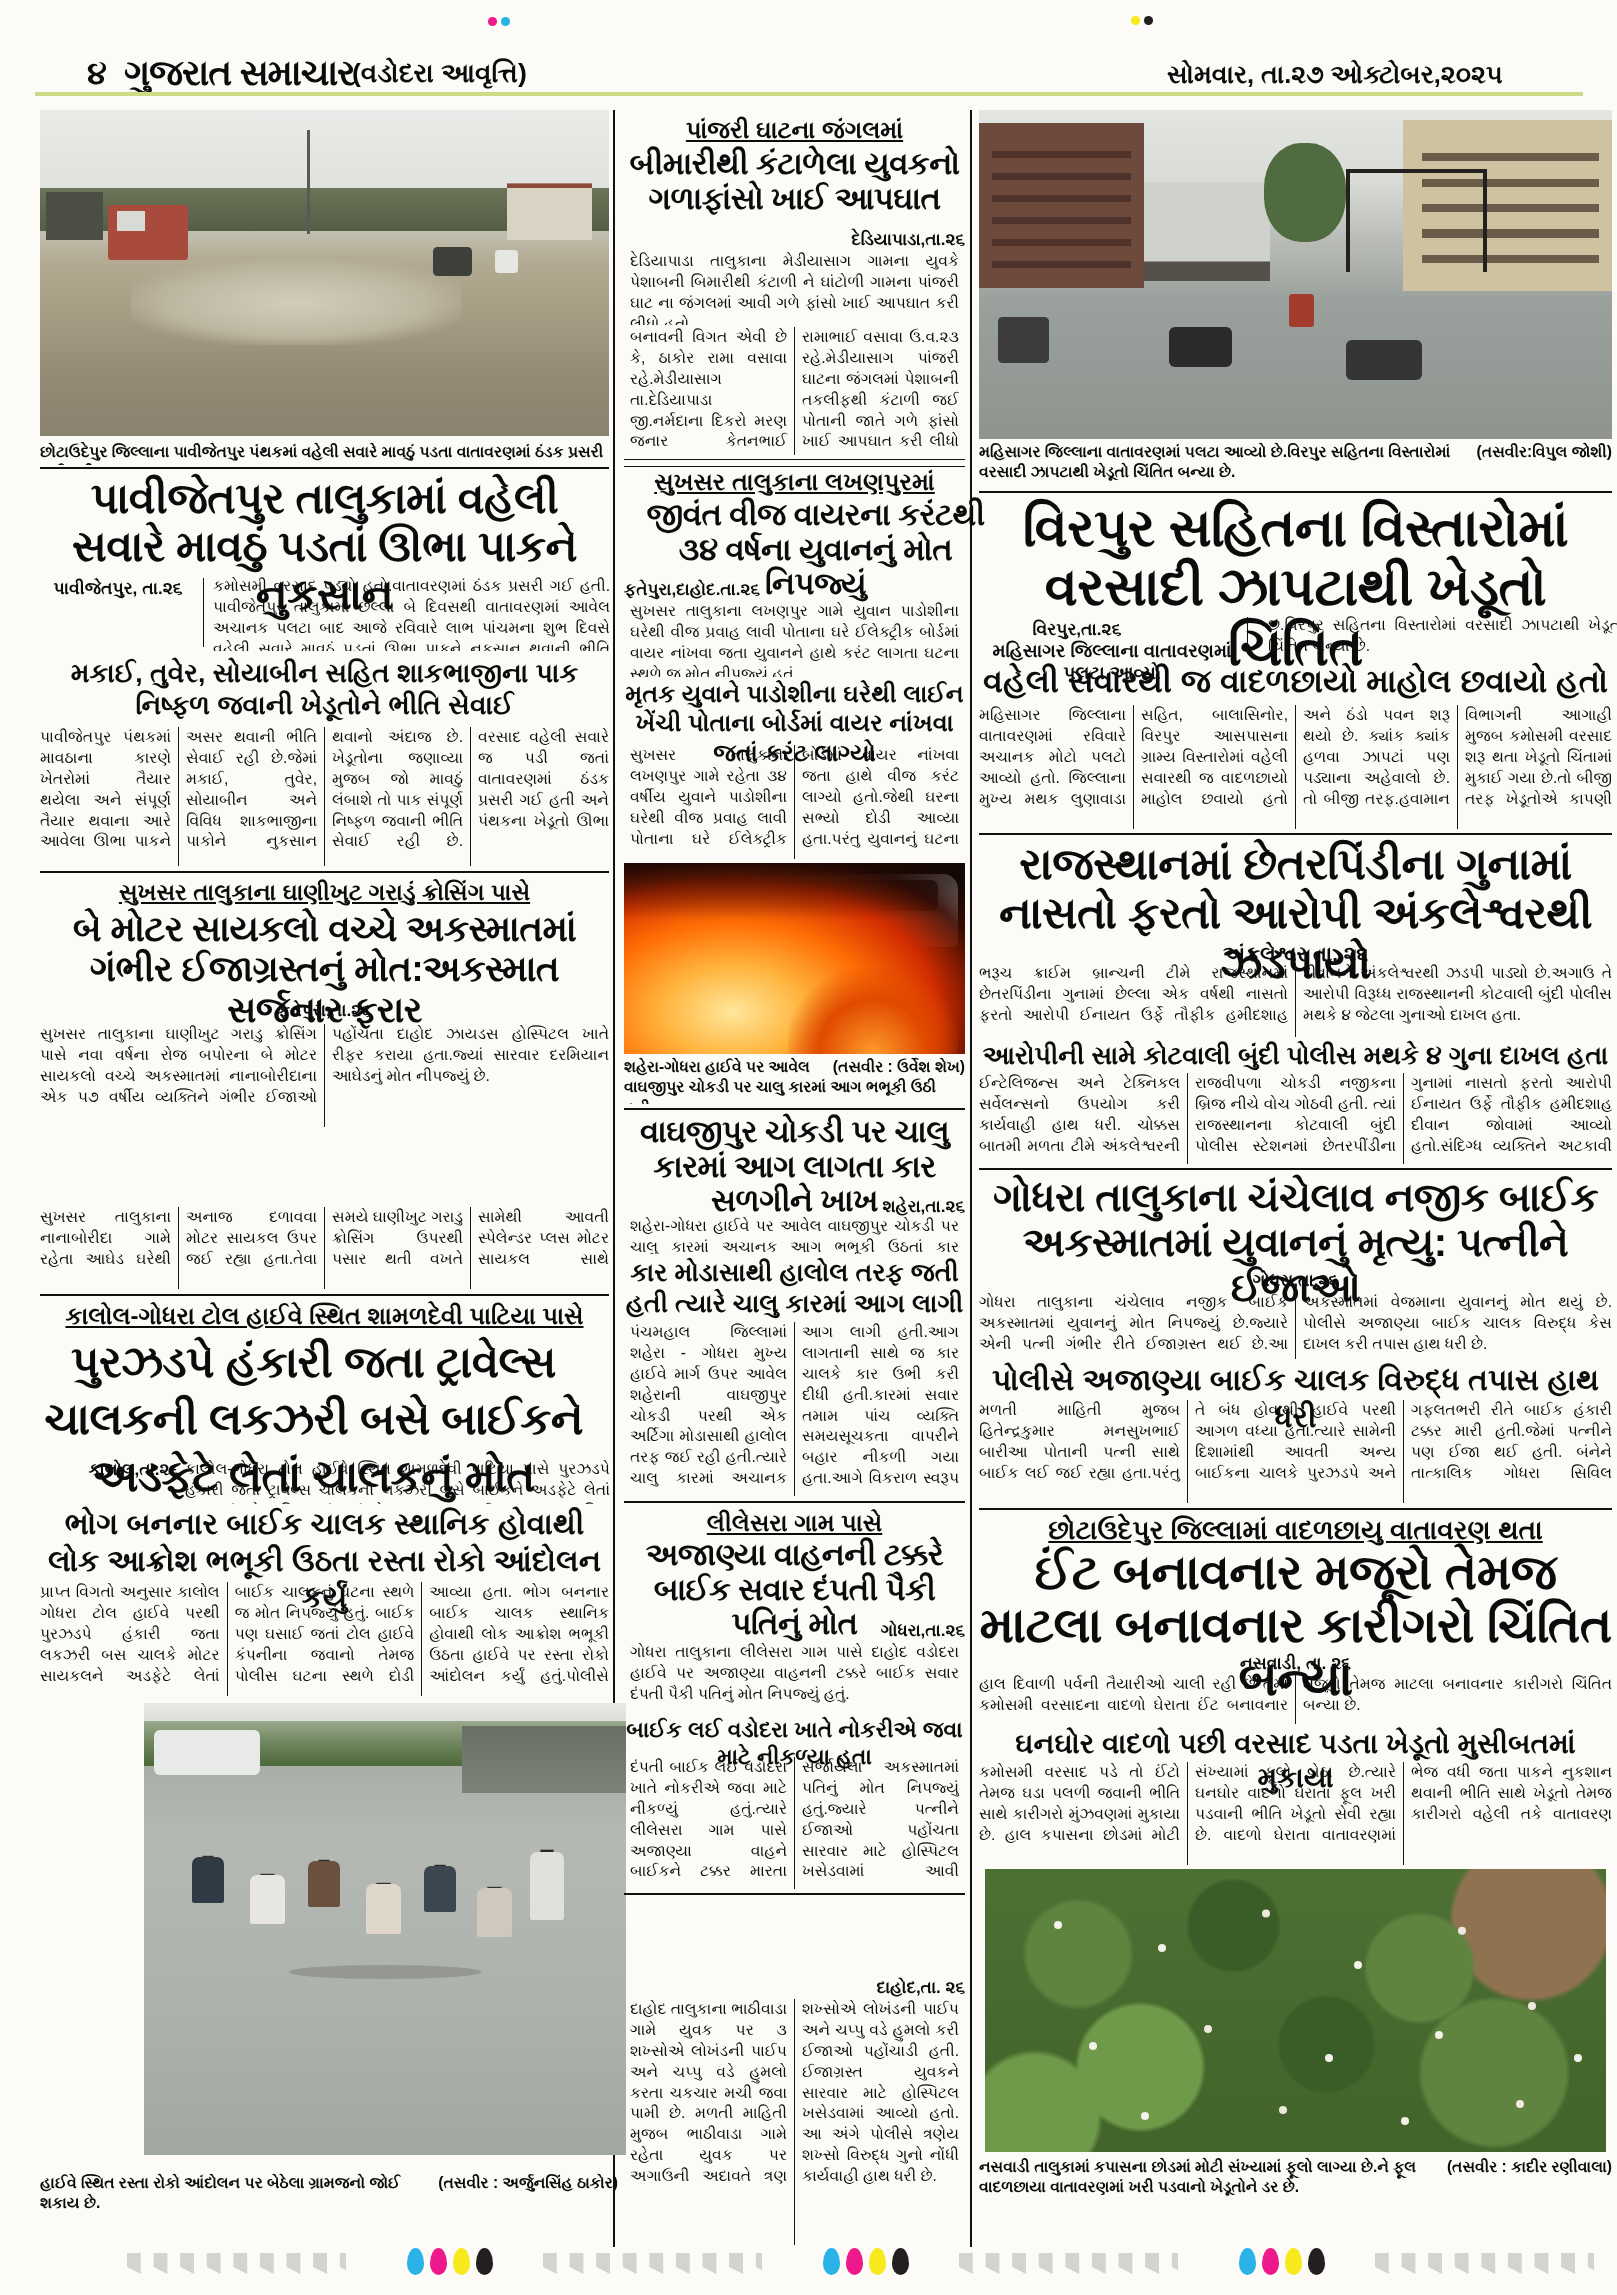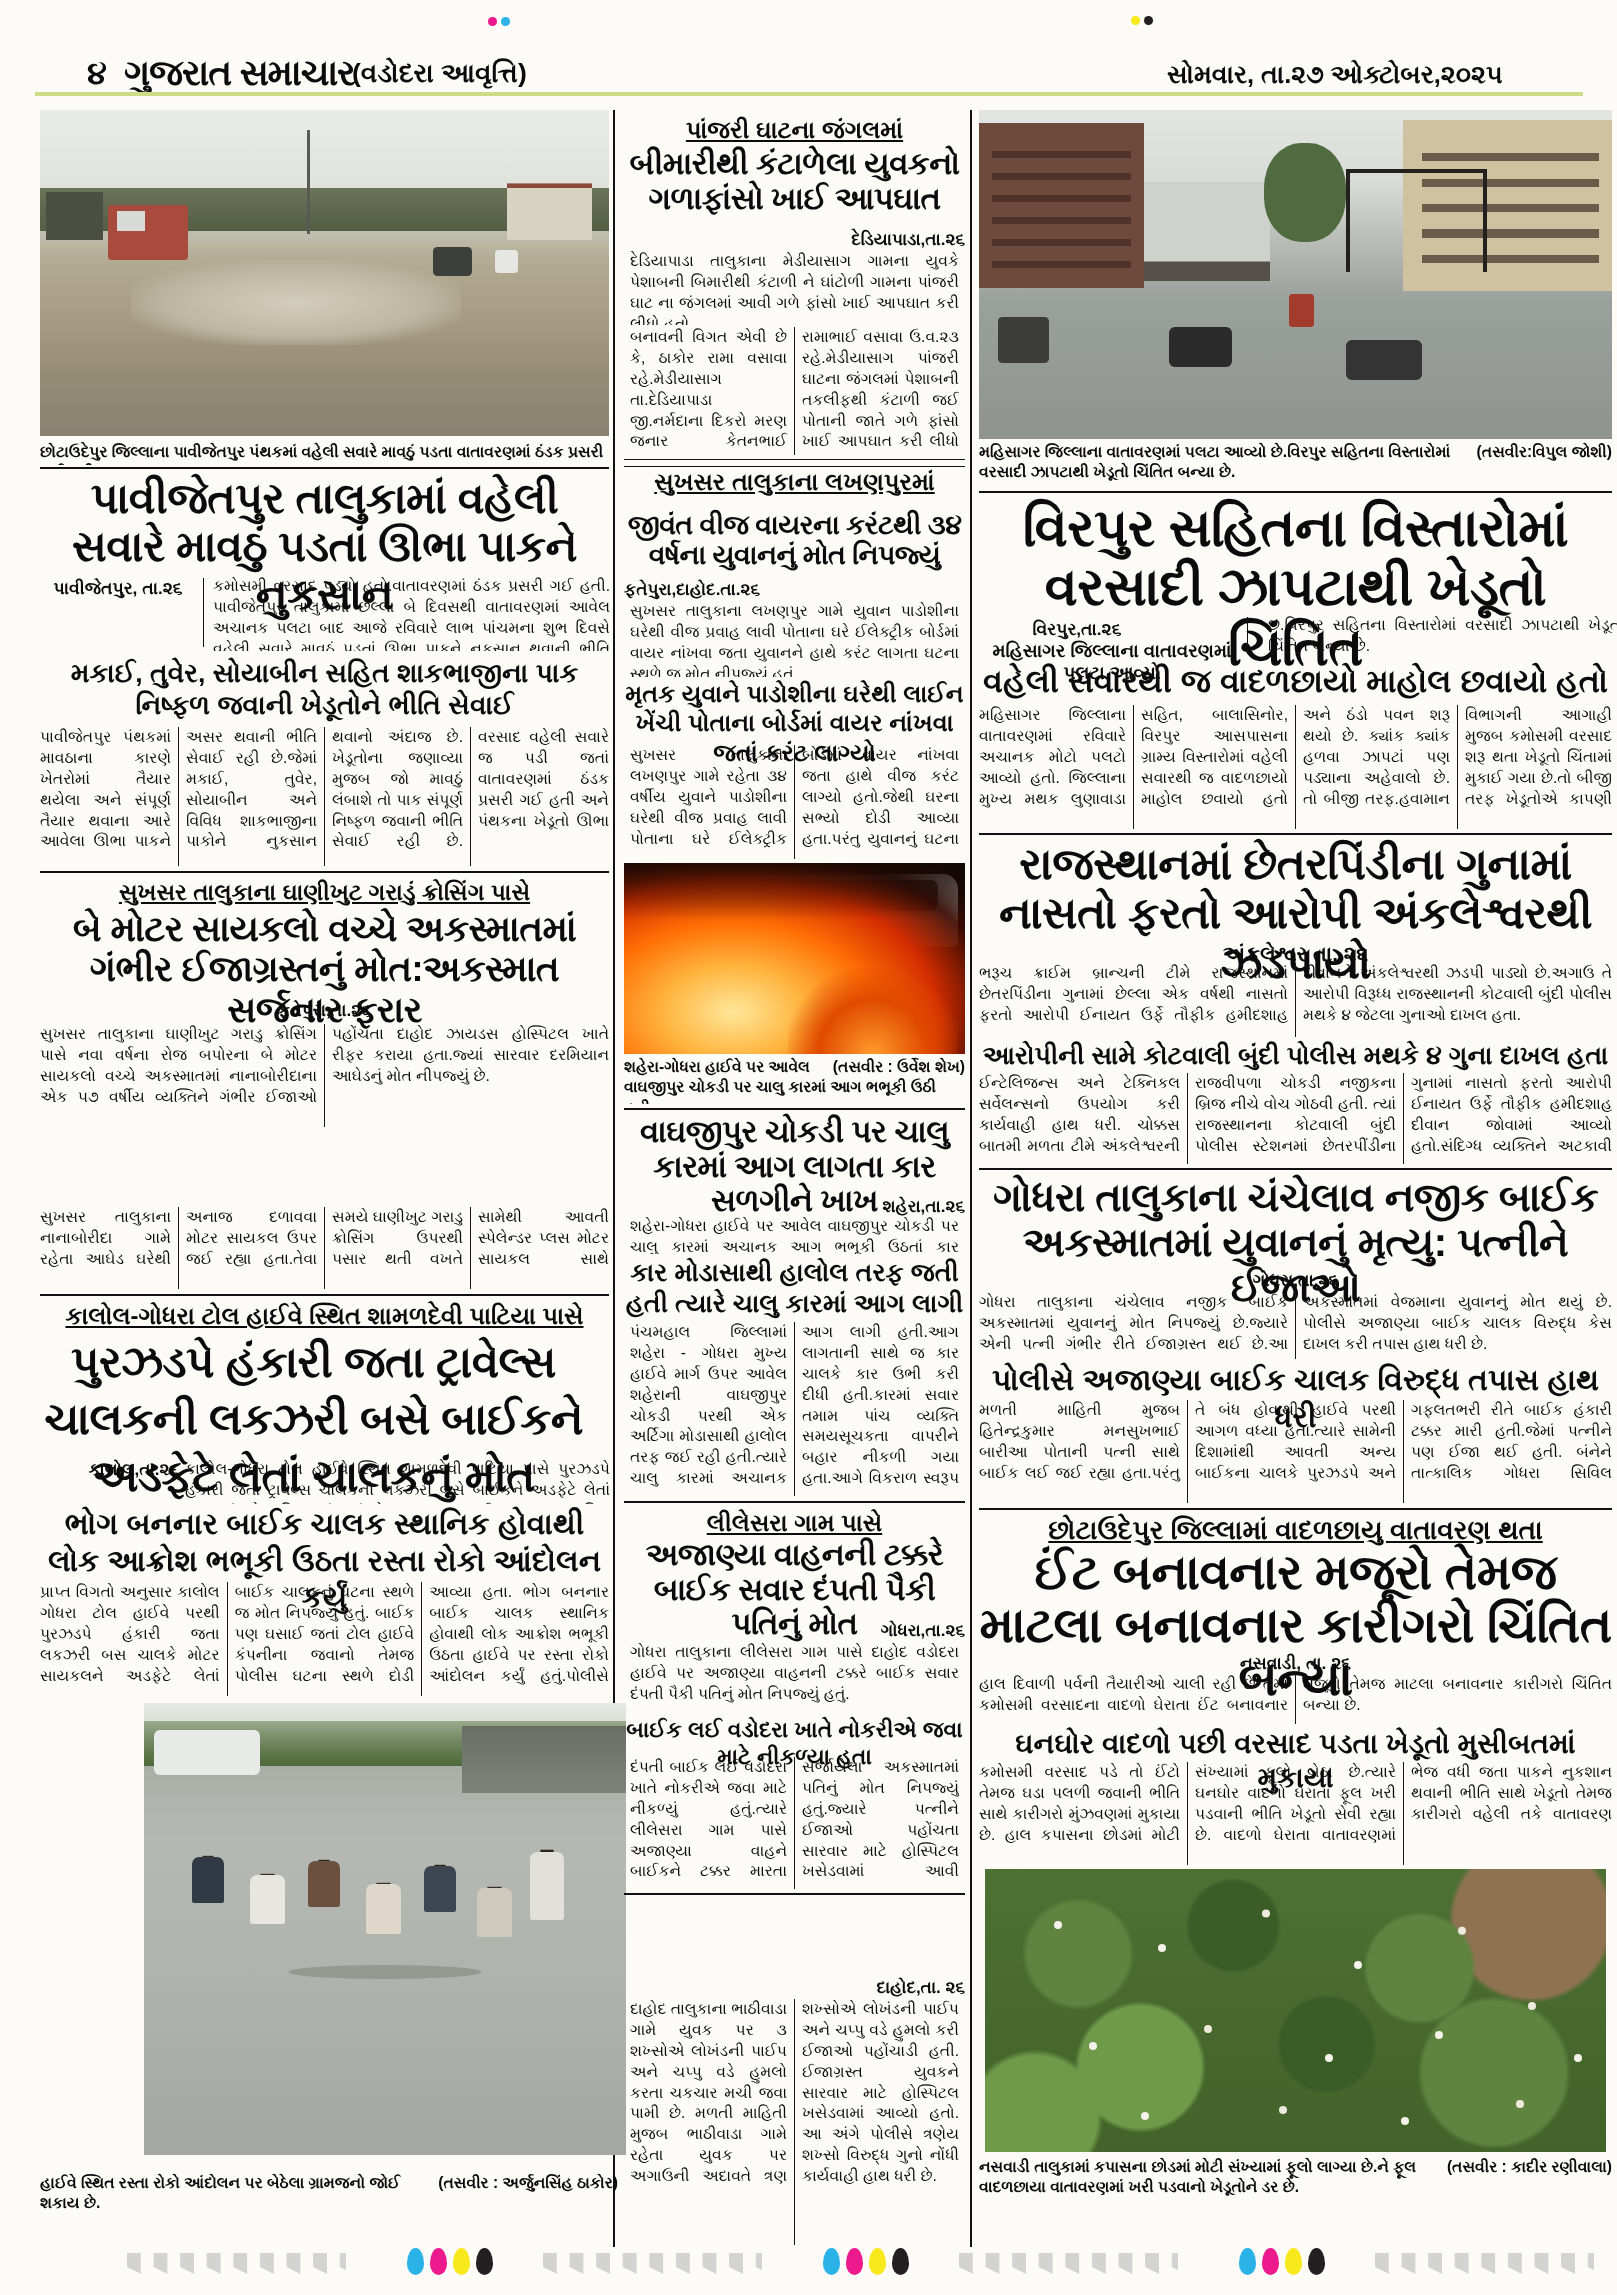--- a/index.html
+++ b/index.html
@@ -105,21 +105,21 @@
   </div>
 
   <div class="b kick" style="left:624px;top:116px;width:341px;font-size:24px;">પાંજરી ઘાટના જંગલમાં</div>
   <div class="b hl" style="left:624px;top:147px;width:341px;height:80px;font-size:31px;">બીમારીથી કંટાળેલા યુવકનો ગળાફાંસો ખાઈ આપઘાત</div>
   <div class="b dl" style="left:624px;top:230px;width:341px;font-size:17px;text-align:right;">દેડિયાપાડા,તા.૨૬</div>
   <div class="b lead" style="left:630px;top:251px;width:329px;height:74px;">દેડિયાપાડા તાલુકાના મેડીયાસાગ ગામના યુવકે પેશાબની બિમારીથી કંટાળી ને ઘાંટોળી ગામના પાંજરી ઘાટ ના જંગલમાં આવી ગળે ફાંસો ખાઈ આપઘાત કરી લીધો હતો.</div>
   <div class="b bt c2" style="left:630px;top:327px;width:329px;height:128px;">બનાવની વિગત એવી છે કે, ઠાકોર રામા વસાવા રહે.મેડીયાસાગ તા.દેડિયાપાડા જી.નર્મદાના દિકરો મરણ જનાર કેતનભાઈ રામાભાઈ વસાવા ઉ.વ.૨૩ રહે.મેડીયાસાગ પાંજરી ઘાટના જંગલમાં પેશાબની તકલીફથી કંટાળી જઈ પોતાની જાતે ગળે ફાંસો ખાઈ આપઘાત કરી લીધો હતો. દેડિયાપાડા પોલીસ સ્ટેશનમાં અકસ્માત મોતનો ગુનો દાખલ કરવામાં આવ્યો હતો.દેડિયાપાડા પોલીસે વધુ તપાસ હાથ ધરી છે.</div>
   <div class="b rule2" style="left:624px;top:459px;width:341px;"></div>
 
   <div class="b kick" style="left:624px;top:468px;width:341px;font-size:24px;">સુખસર તાલુકાના લખણપુરમાં</div>
-  <div class="b hl" style="left:624px;top:498px;width:341px;height:80px;font-size:27px;margin-top:12px;">જીવંત વીજ વાયરના કરંટથી ૩૪ વર્ષના યુવાનનું મોત નિપજ્યું</div>
+  <div class="b hl" style="left:645px;top:498px;width:341px;height:80px;font-size:31px;">જીવંત વીજ વાયરના કરંટથી ૩૪ વર્ષના યુવાનનું મોત નિપજ્યું</div>
   <div class="b dl" style="left:624px;top:580px;width:341px;font-size:17px;text-align:left;">ફતેપુરા,દાહોદ.તા.૨૬</div>
   <div class="b sub" style="left:624px;top:679px;width:341px;height:62px;font-size:24px;">મૃતક યુવાને પાડોશીના ઘરેથી લાઈન ખેંચી પોતાના બોર્ડમાં વાયર નાંખવા જતાં કરંટ લાગ્યો</div>
   <div class="b lead" style="left:630px;top:601px;width:329px;height:76px;">સુખસર તાલુકાના લખણપુર ગામે યુવાન પાડોશીના ઘરેથી વીજ પ્રવાહ લાવી પોતાના ઘરે ઈલેક્ટ્રીક બોર્ડમાં વાયર નાંખવા જતા યુવાનને હાથે કરંટ લાગતા ઘટના સ્થળે જ મોત નીપજ્યું હતું.</div>
   <div class="b bt c2" style="left:630px;top:745px;width:329px;height:114px;">સુખસર તાલુકાના લખણપુર ગામે રહેતા ૩૪ વર્ષીય યુવાને પાડોશીના ઘરેથી વીજ પ્રવાહ લાવી પોતાના ઘરે ઈલેક્ટ્રીક બોર્ડમાં વાયર નાંખવા જતા હાથે વીજ કરંટ લાગ્યો હતો.જેથી ઘરના સભ્યો દોડી આવ્યા હતા.પરંતુ યુવાનનું ઘટના સ્થળે જ મોત નીપજ્યું હતું. બનાવની જાણ થતાં પોલીસ ઘટના સ્થળે દોડી આવી હતી અને અકસ્માત મોતનો ગુનો નોંધી વધુ તપાસ હાથ ધરી છે.</div>
 
   <div class="b photo" style="left:624px;top:863px;width:341px;height:191px;background:#140a06;">
     <div class="ph" style="right:2%;top:6%;width:62%;height:38%;background:#c9cdd0;border-radius:12.7px 15px 4.6px 4.6px;"></div>
     <div class="ph" style="right:8%;top:9%;width:44%;height:16%;background:#3a3f44;border-radius:7px;"></div>
     <div class="ph" style="inset:0;background:radial-gradient(ellipse at 32% 78%, #ffe79a 0%, #ffb33c 22%, #ff6f05 42%, #d32d00 62%, rgba(62,10,0,0.9) 80%, rgba(18,5,2,0.2) 95%);"></div>
     <div class="ph" style="left:48%;bottom:0;width:50%;height:45%;background:radial-gradient(ellipse at 50% 100%, #ff9b2a 0%, #e04a00 45%, transparent 75%);"></div>

